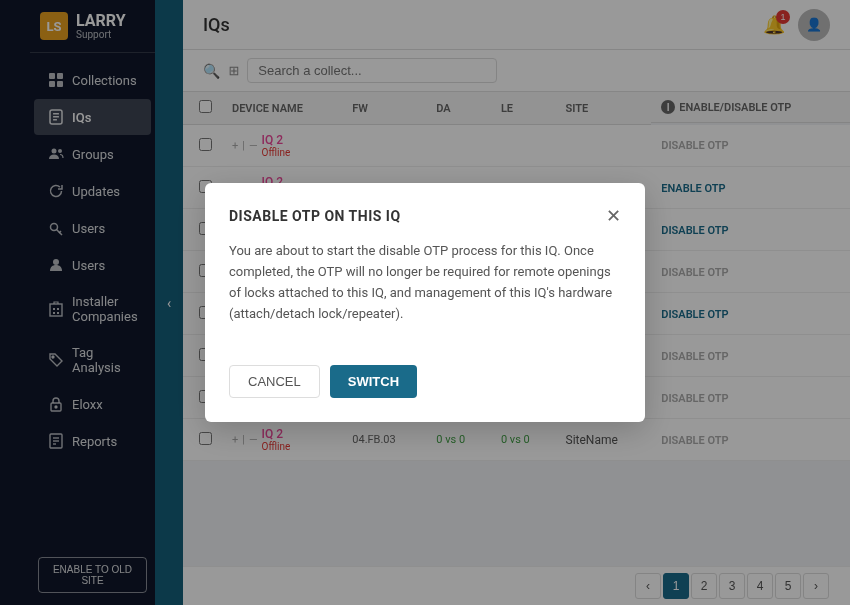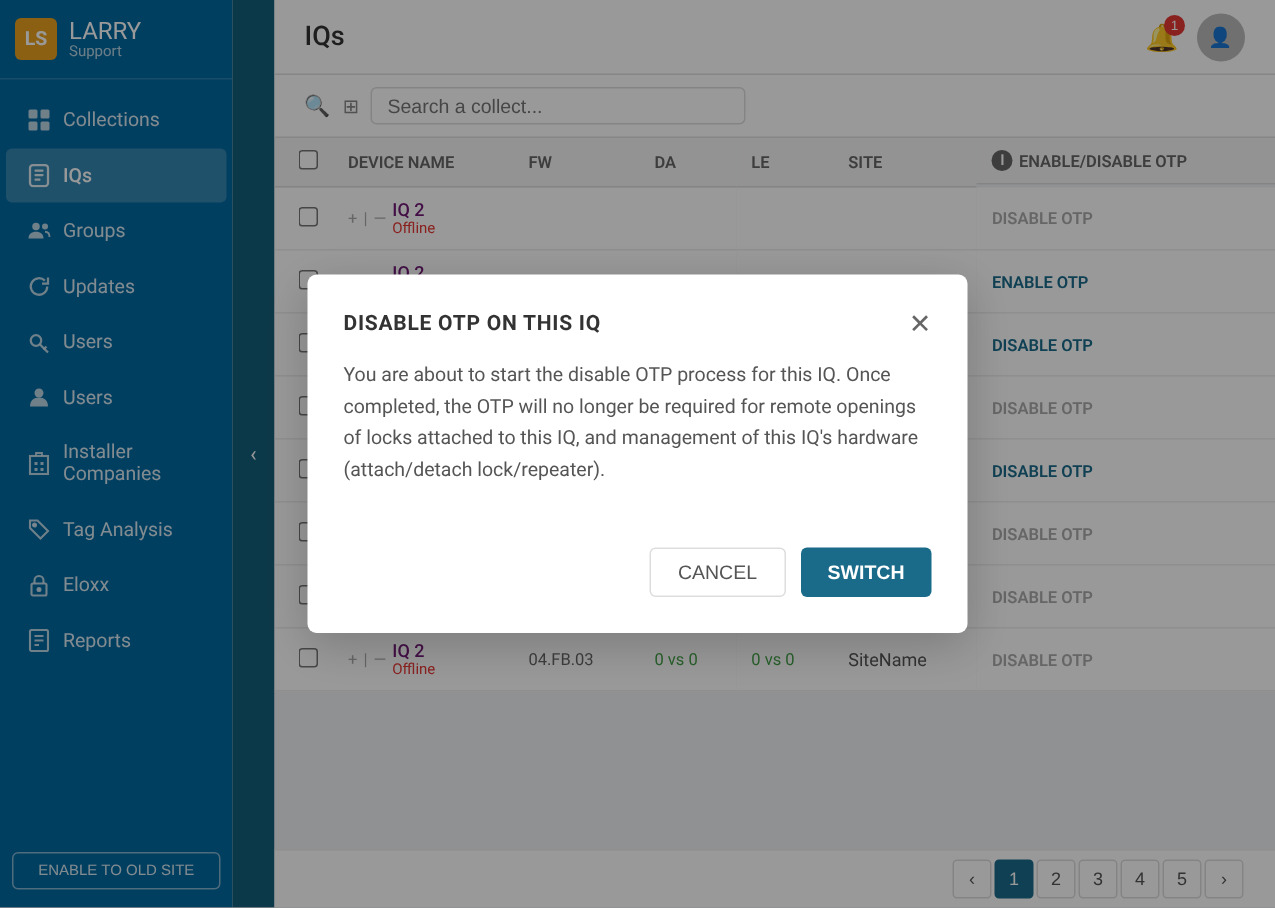--- a/index.html
+++ b/index.html
@@ -1,46 +1,47 @@
 <!DOCTYPE html>
 <html><head>
   <meta charset="utf-8">
   <style>
     * { box-sizing: border-box; margin: 0; padding: 0; }
     body { font-family: -apple-system, BlinkMacSystemFont, 'Segoe UI', Roboto, sans-serif; background: #f0f2f5; width: 850px; height: 605px; overflow: hidden; display: flex; }
 
     
     .sidebar {
       width: 155px;
-      background: #0369a1;
+      background: #0f172a;
       display: flex;
       flex-direction: column;
       height: 605px;
       flex-shrink: 0;
+      padding-left: 30px;
     }
     .sidebar-logo {
       display: flex;
       align-items: center;
       padding: 12px 10px;
       gap: 8px;
       border-bottom: 1px solid rgba(255,255,255,0.15);
     }
     .logo-box {
       background: #e8a020;
       color: white;
       font-weight: bold;
       font-size: 13px;
       width: 28px;
       height: 28px;
       border-radius: 4px;
       display: flex;
       align-items: center;
       justify-content: center;
     }
-    .logo-text { color: white; font-size: 16px; font-weight: normal; line-height: 1; }
+    .logo-text { color: white; font-size: 16px; font-weight: bold; line-height: 1; }
     .logo-sub { color: rgba(255,255,255,0.7); font-size: 10px; }
     .sidebar-nav { flex: 1; padding: 8px 0; }
     .sidebar-item {
       display: flex;
       align-items: center;
       gap: 8px;
       padding: 10px 14px;
       color: rgba(255,255,255,0.85);
       font-size: 13px;
       cursor: pointer;
@@ -178,21 +179,21 @@
     tbody tr { border-bottom: 1px solid #eee; background: white; }
     tbody td { padding: 8px 10px; color: #444; vertical-align: middle; }
     tbody td:first-child { padding-left: 16px; }
     .status-online { color: #43a047; font-size: 11px; }
     .status-offline { color: #e53935; font-size: 11px; }
     .otp-action { font-size: 11px; font-weight: 600; cursor: pointer; margin-top: 11px; }
     .otp-enable { color: #1a6b8a; }
     .otp-disable { color: #1a6b8a; }
     .otp-disabled { color: #aaa; }
     .zero-count { color: #43a047; font-size: 11px; }
-    .device-name { font-weight: 500; color: #701a75; font-size: 12px; }
+    .device-name { font-weight: 500; color: #ec4899; font-size: 12px; }
     .device-status { font-size: 10px; }
     .checkbox { cursor: pointer; }
 
     
     .pagination-row {
       display: flex;
       align-items: center;
       justify-content: flex-end;
       padding: 6px 20px;
       background: white;
@@ -242,21 +243,21 @@
     .modal-title { font-size: 14px; font-weight: 700; color: #333; text-transform: uppercase; letter-spacing: 0.5px; }
     .modal-close {
       background: none;
       border: none;
       font-size: 18px;
       cursor: pointer;
       color: #666;
       line-height: 1;
     }
     .modal-body { font-size: 13px; color: #555; line-height: 1.6; margin-bottom: 40px; }
-    .modal-footer { display: flex; justify-content: flex-end; gap: 10px; }
+    .modal-footer { display: flex; gap: 10px; }
     .btn-cancel {
       padding: 8px 18px;
       border: 1px solid #ddd;
       background: white;
       border-radius: 4px;
       font-size: 13px;
       cursor: pointer;
       color: #555;
       font-weight: 500;
     }

